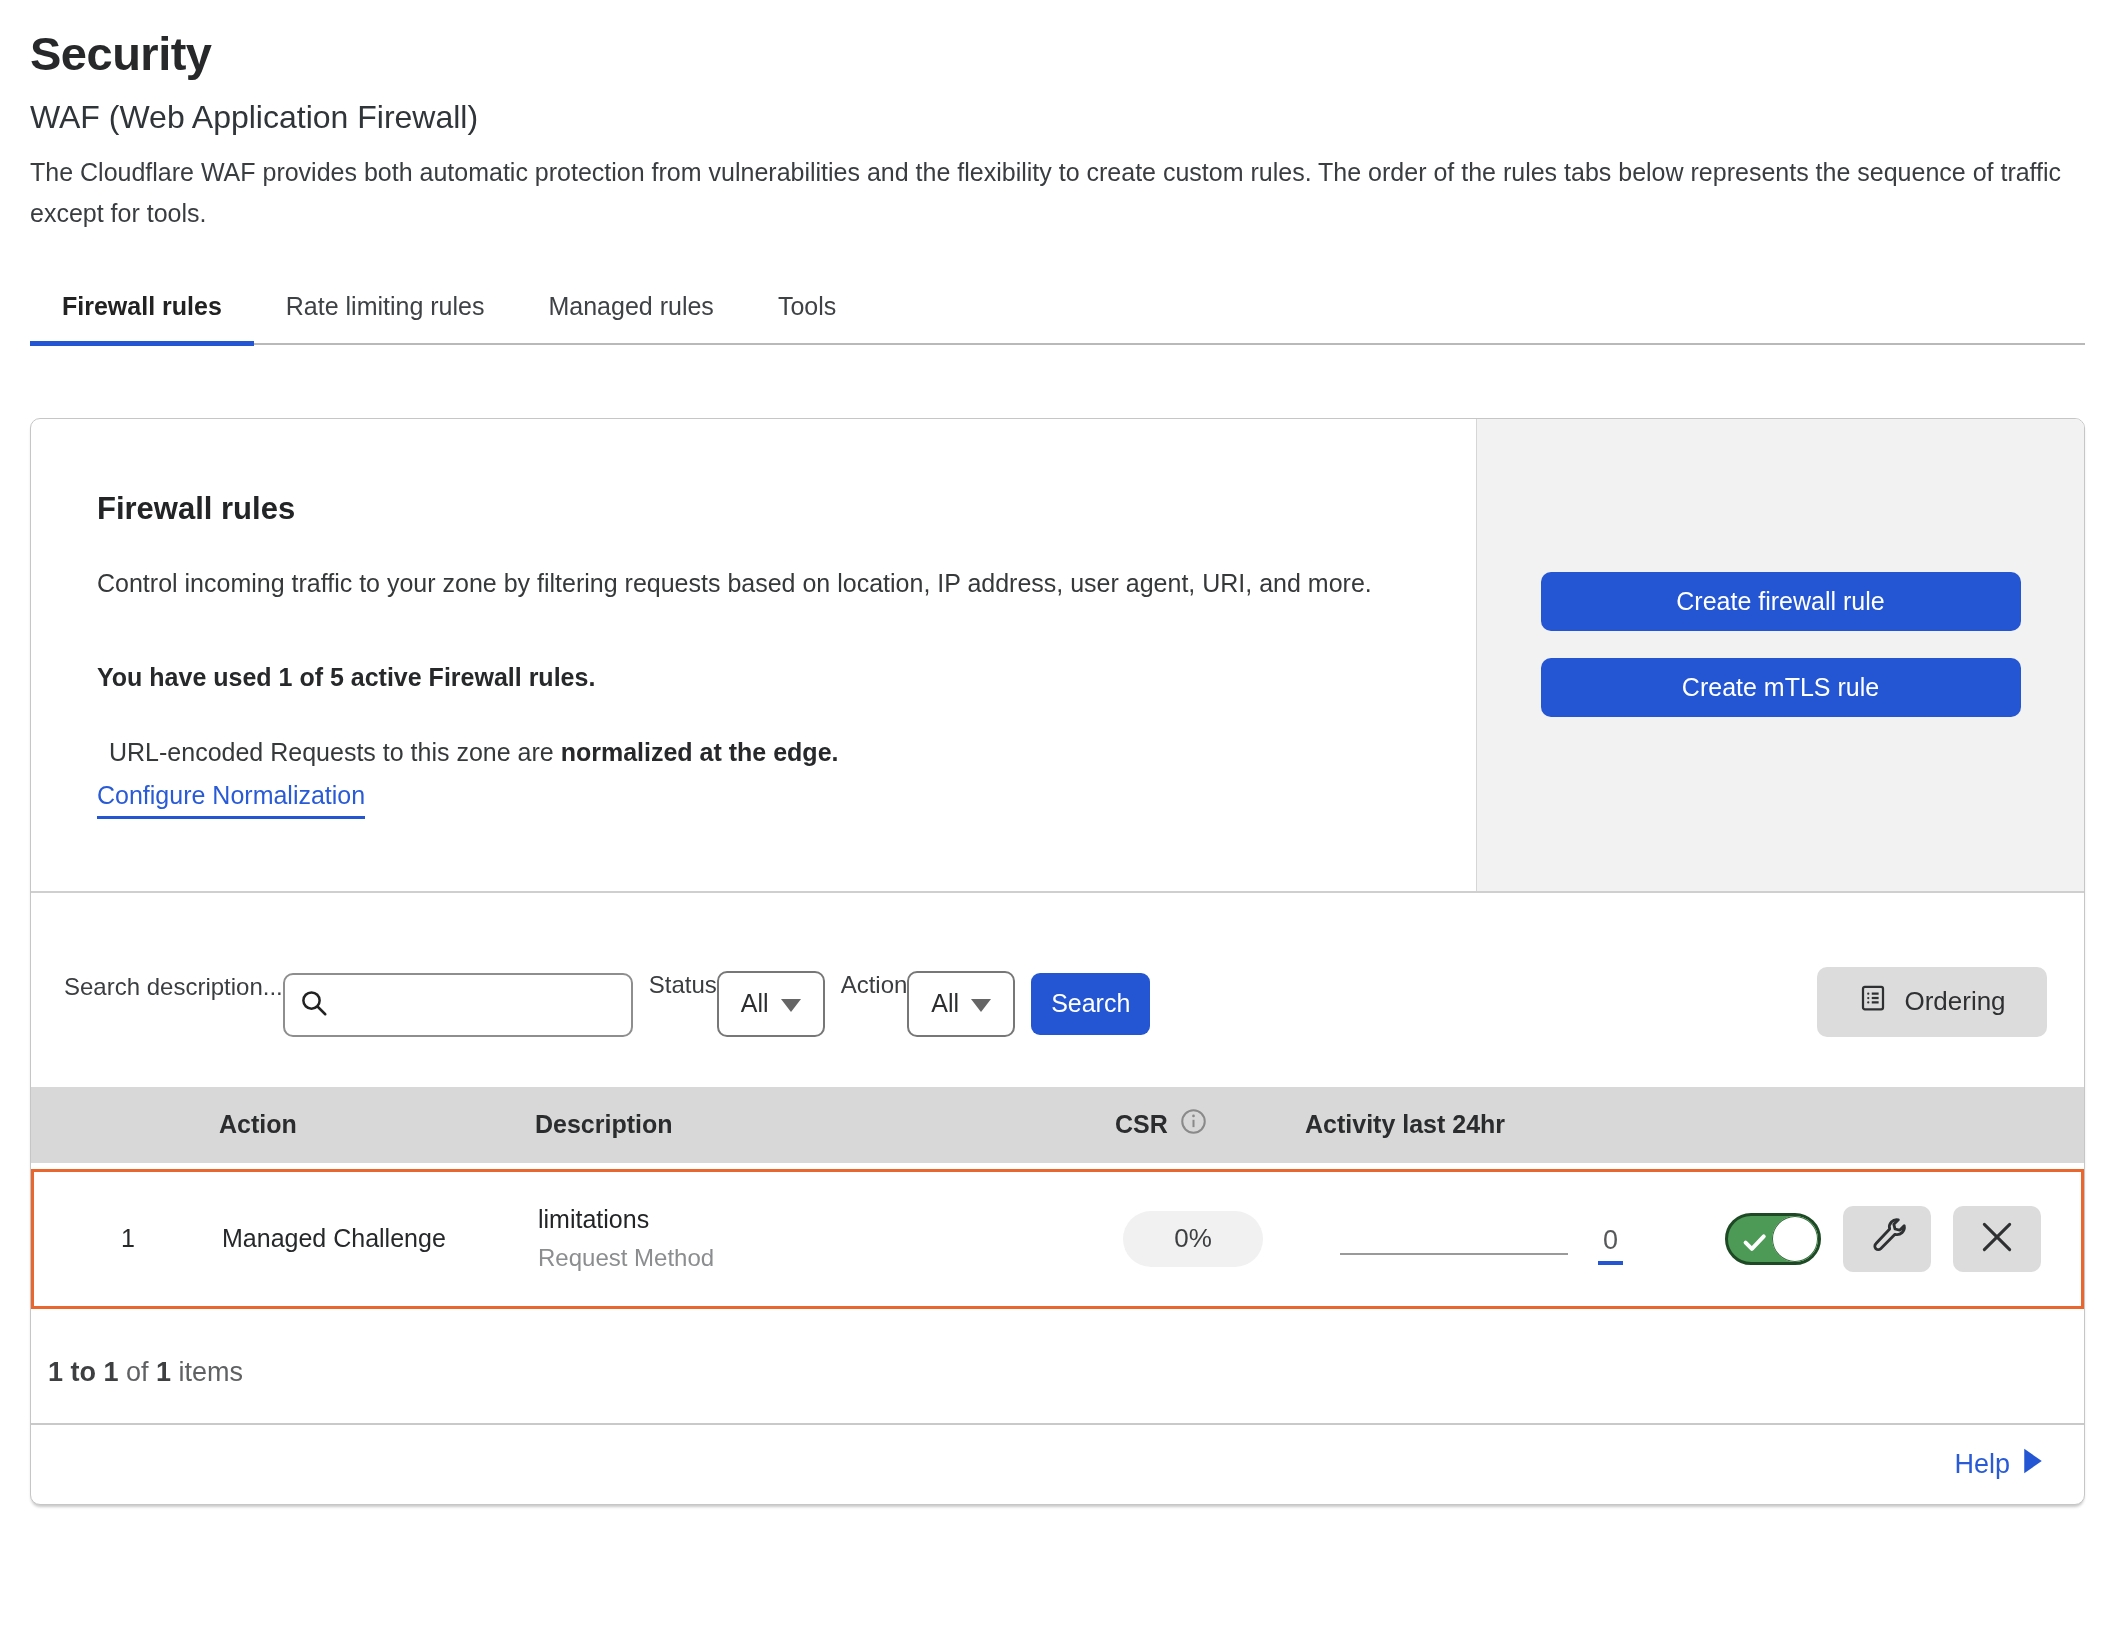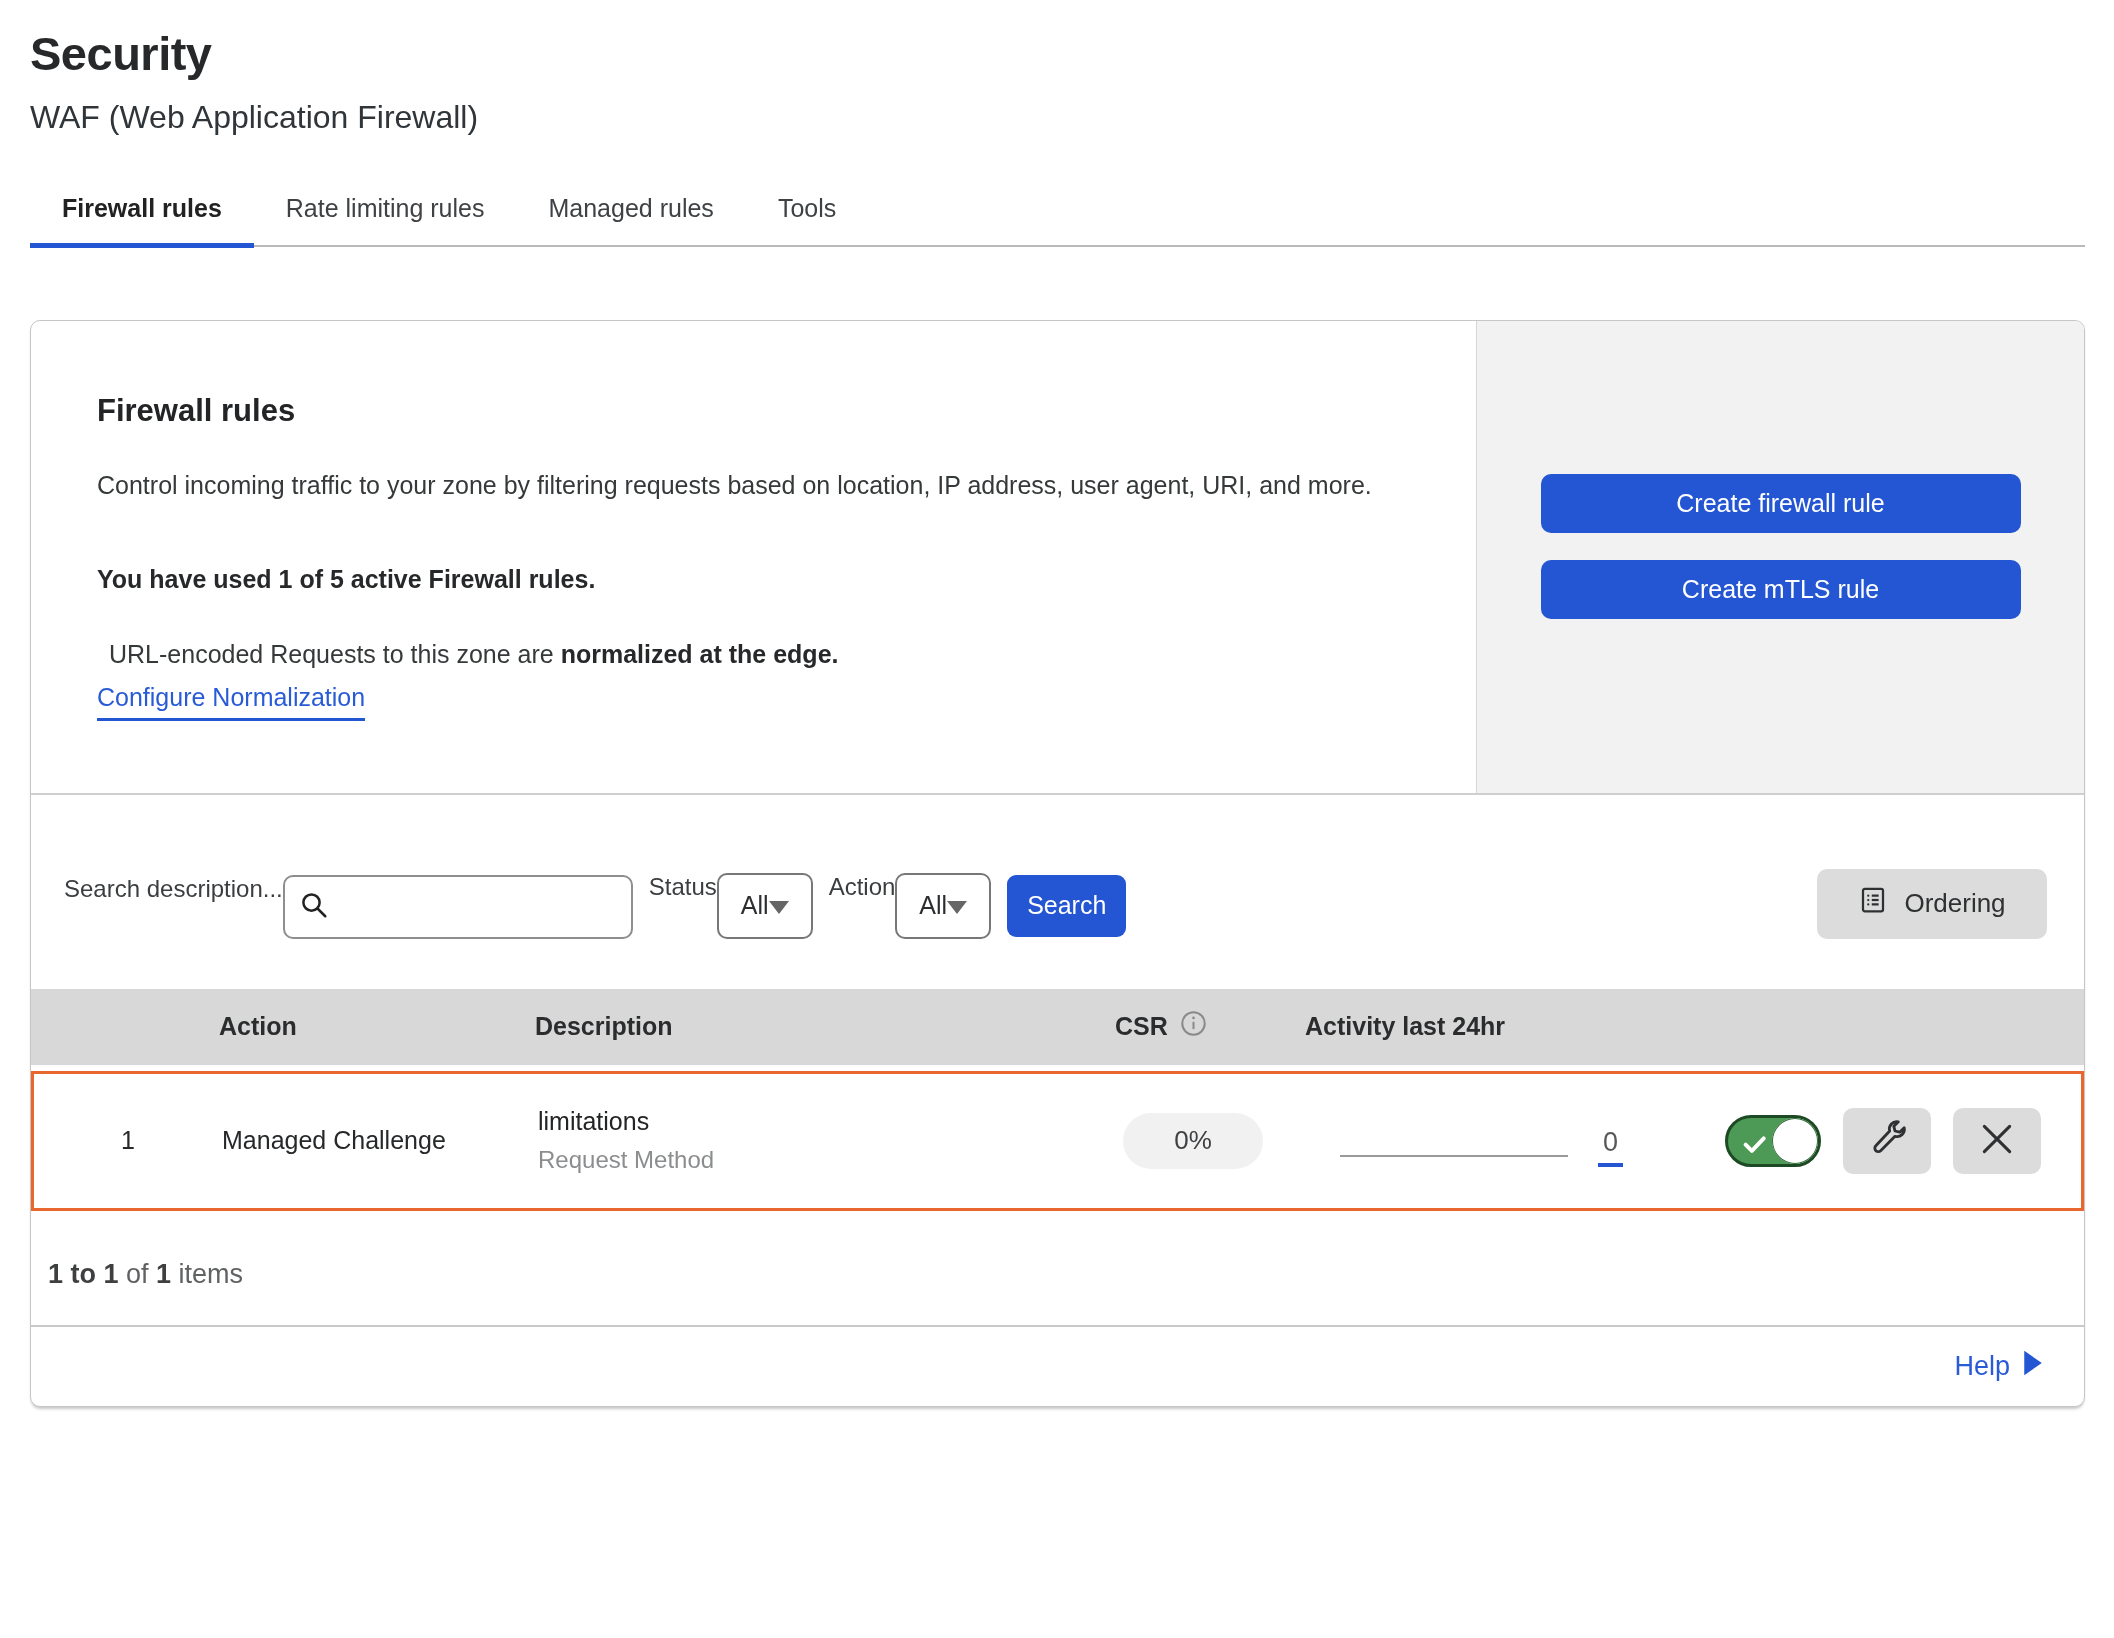--- a/index.html
+++ b/index.html
@@ -62,21 +62,21 @@
   .search-box {
     width: 350px; height: 64px; border: 2px solid #8e8e8e; border-radius: 10px;
     display: flex; align-items: center; padding: 0 14px; background: #fff;
   }
   .search-box input {
     border: none; outline: none; flex: 1; font-size: 24px; margin-left: 10px;
     font-family: "Liberation Sans", sans-serif; min-width: 0;
   }
   .select {
     height: 66px; border: 2px solid #777; border-radius: 10px; background: #fff;
-    display: flex; align-items: center; justify-content: center; 
+    display: flex; align-items: center; justify-content: center; gap: 12px;
     padding: 0 22px; font-size: 25px; color: #2b2d2f; cursor: pointer;
   }
   .caret { width: 0; height: 0; border-left: 10px solid transparent; border-right: 10px solid transparent; border-top: 13px solid #666; margin-top: 3px; }
   .btn-search {
     height: 62px; padding: 0 20px; margin-bottom: 2px;
     background: #2456d3; color: #fff; font-size: 25px; border: none; border-radius: 9px;
     font-family: "Liberation Sans", sans-serif; cursor: pointer;
   }
   .btn-ordering {
     margin-left: auto; width: 230px; height: 70px; background: #dcdcdc; border: none;
@@ -129,20 +129,21 @@
   .helpbar { border-top: 2px solid #c9c9c9; height: 81px; display: flex; align-items: center; justify-content: flex-end; padding-right: 40px; }
   .help-link { display: flex; align-items: center; gap: 12px; font-size: 27px; color: #2a5bd7; text-decoration: none; cursor: pointer; }
 </style>
 </head>
 <body>
 
 <div class="page">
 
   <div class="h1">Security</div>
   <div class="h2">WAF (Web Application Firewall)</div>
+  <p class="intro">The Cloudflare WAF provides both automatic protection from vulnerabilities and the flexibility to create custom rules. The order of the rules tabs below represents the sequence of traffic except for tools.</p>
 
   <div class="tabs">
     <div class="tab active">Firewall rules</div>
     <div class="tab">Rate limiting rules</div>
     <div class="tab">Managed rules</div>
     <div class="tab">Tools</div>
   </div>
 
   <div class="card">
 

